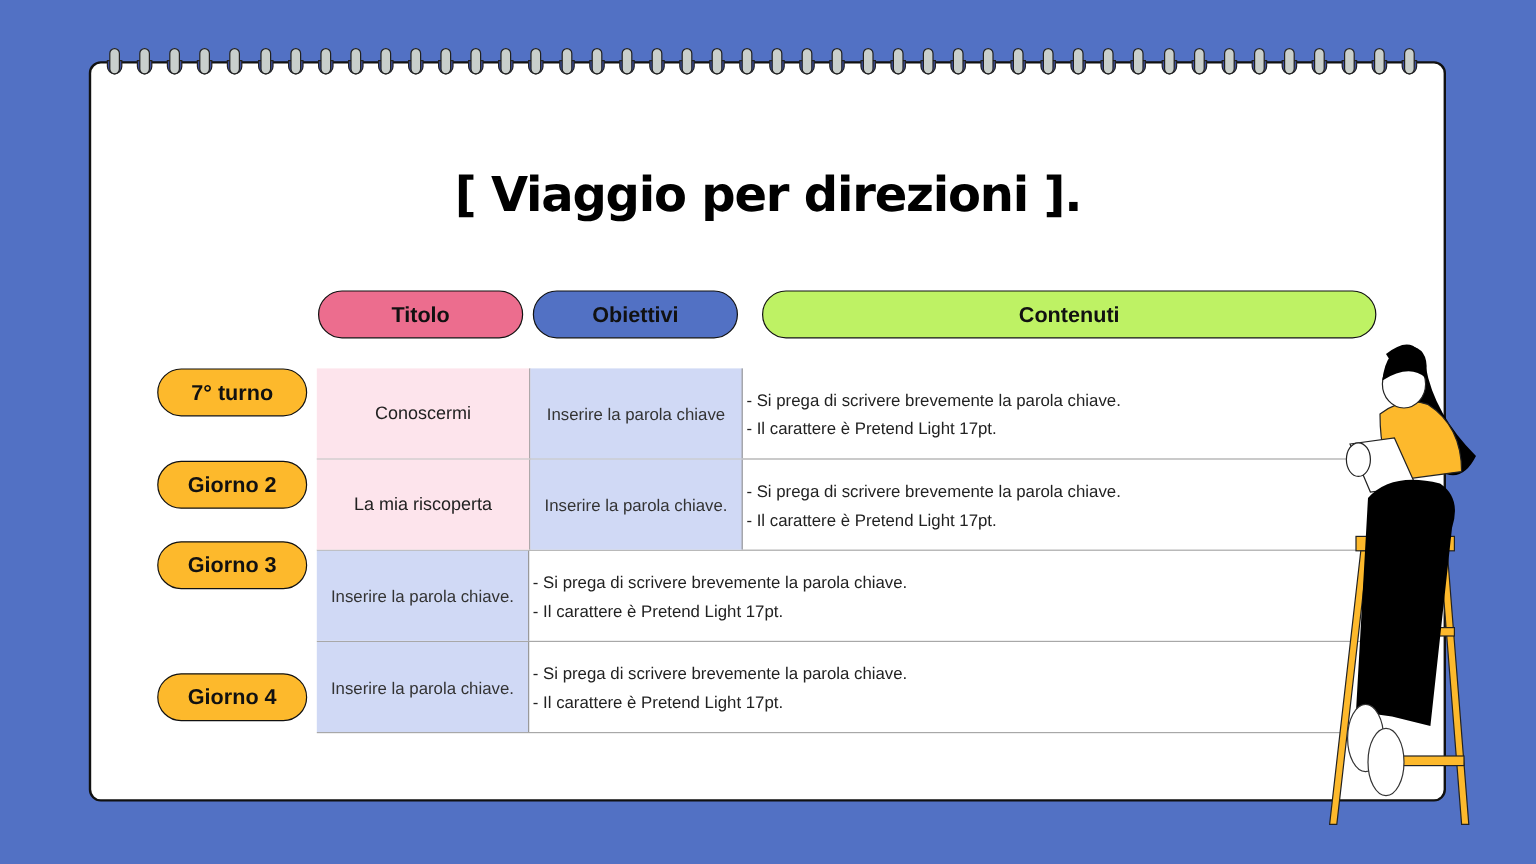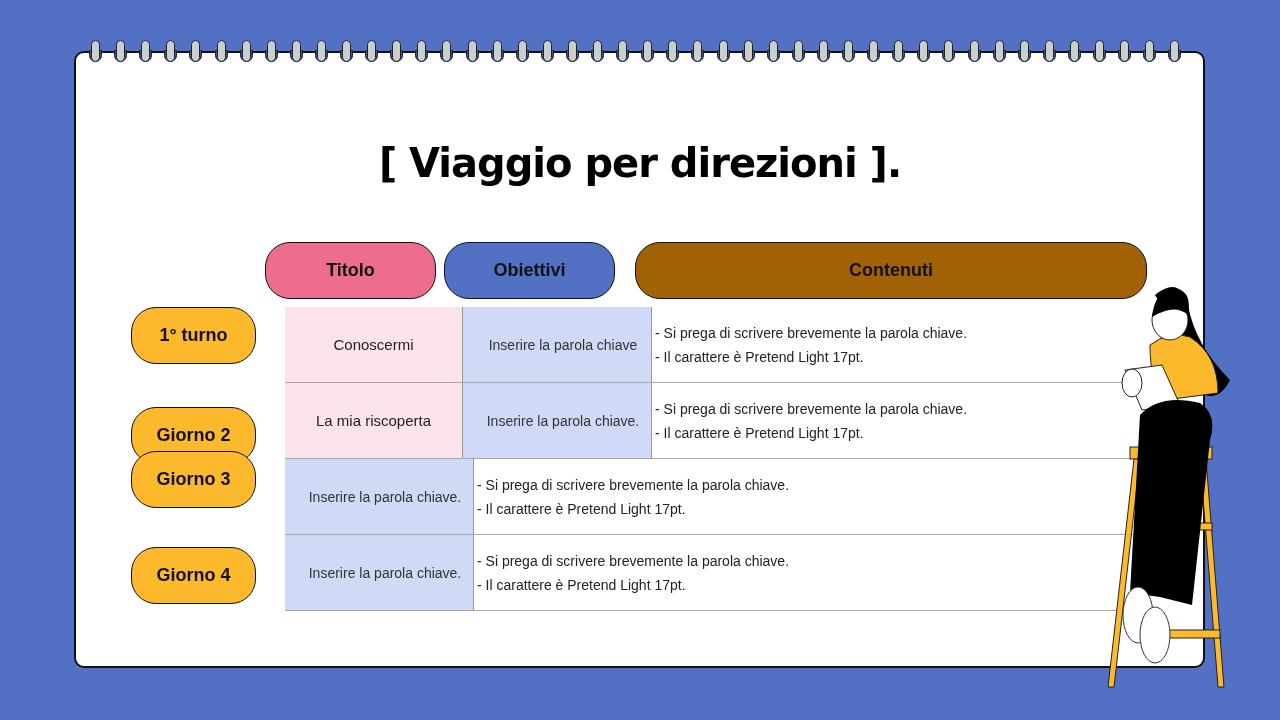--- a/index.html
+++ b/index.html
@@ -2,29 +2,29 @@
 <html><head>
 <meta charset="utf-8">
 <style>
   html, body { margin:0; padding:0; }
   body { width:1280px; height:720px; background:#5271c4; position:relative; overflow:hidden; font-family:"Liberation Sans", sans-serif; }
   .notebook { position:absolute; left:74px; top:51px; width:1131px; height:617px; background:#fff; border:2px solid #111; border-radius:10px; box-sizing:border-box; }
   .rings { position:absolute; left:0; top:40px; width:1280px; height:30px; }
   .ring { position:absolute; top:0; width:9px; height:22px; background:#c9cfcc; border:1.5px solid #222; border-radius:6px; box-sizing:border-box; }
   .ring-base { position:absolute; top:10px; width:13px; height:12px; background:#3d4fa0; border:1.5px solid #222; border-radius:0 0 7px 7px; box-sizing:border-box; }
   .title { position:absolute; left:0; width:1280px; top:140px; text-align:center; font-family:"DejaVu Sans", sans-serif; font-weight:bold; font-size:40px; letter-spacing:-1px; color:#000; }
-  .pill { position:absolute; height:57px; border:1.5px solid #111; border-radius:25px; box-sizing:border-box; display:flex; align-items:center; justify-content:center; font-weight:bold; font-size:18px; color:#111; }
+  .pill { position:absolute; height:40px; border:1.5px solid #111; border-radius:25px; box-sizing:border-box; display:flex; align-items:center; justify-content:center; font-weight:bold; font-size:18px; color:#111; }
   .h-titolo { left:265px; top:242px; width:171px; background:#ec6d8e; }
   .h-obiettivi { left:444px; top:242px; width:171px; background:#5271c4; }
-  .h-contenuti { left:635px; top:242px; width:512px; background:#a16207; }
+  .h-contenuti { left:635px; top:242px; width:512px; background:#bef264; }
   .day { left:131px; width:125px; background:#fdb92c; }
-  .table { position:absolute; left:264px; top:307px; width:870px;margin-left:21px; }
+  .table { position:absolute; left:264px; top:307px; width:870px; }
   .row { display:flex; height:76px; border-bottom:1.5px solid #a8a8a8; box-sizing:border-box; }
   .c1 { width:177px; background:#fde4ec; display:flex; align-items:center; justify-content:center; font-size:15px; color:#222; border-right:1.5px solid #999; }
-  .c2 { width:176px; background:#d0d9f5; display:flex; align-items:center; justify-content:center; font-size:14px; color:#333; border-right:1.5px solid #999;padding-left:12px; }
+  .c2 { width:176px; background:#d0d9f5; display:flex; align-items:center; justify-content:center; font-size:14px; color:#333; border-right:1.5px solid #999; }
   .c3 { flex:1; display:flex; flex-direction:column; justify-content:center; padding-left:3px; font-size:14px; color:#222; line-height:24px; }
   .illus { position:absolute; left:1100px; top:275px; width:140px; height:420px; }
 </style>
 </head>
 <body>
 
 <div class="notebook"></div>
 <div class="rings" id="rings">
     <div class="ring-base" style="left: 89px;"></div>
     <div class="ring" style="left: 91px;"></div>
@@ -115,24 +115,24 @@
     <div class="ring-base" style="left: 1168.3px;"></div>
     <div class="ring" style="left: 1170.3px;"></div>
   </div>
 
 <div class="title">[ Viaggio per direzioni ].</div>
 
 <div class="pill h-titolo">Titolo</div>
 <div class="pill h-obiettivi">Obiettivi</div>
 <div class="pill h-contenuti">Contenuti</div>
 
-<div class="pill day" style="top:307px">1° turno</div>
-<div class="pill day" style="top:407px">Giorno 2</div>
+<div class="pill day" style="top:307px">7° turno</div>
+<div class="pill day" style="top:384px">Giorno 2</div>
 <div class="pill day" style="top:451px">Giorno 3</div>
-<div class="pill day" style="top:547px">Giorno 4</div>
+<div class="pill day" style="top:561px">Giorno 4</div>
 
 <div class="table">
   <div class="row">
     <div class="c1">Conoscermi</div>
     <div class="c2">Inserire la parola chiave</div>
     <div class="c3">
         <span>- Si prega di scrivere brevemente la parola chiave.</span>
         <span>- Il carattere è Pretend Light 17pt.</span>
       </div>
   </div>

